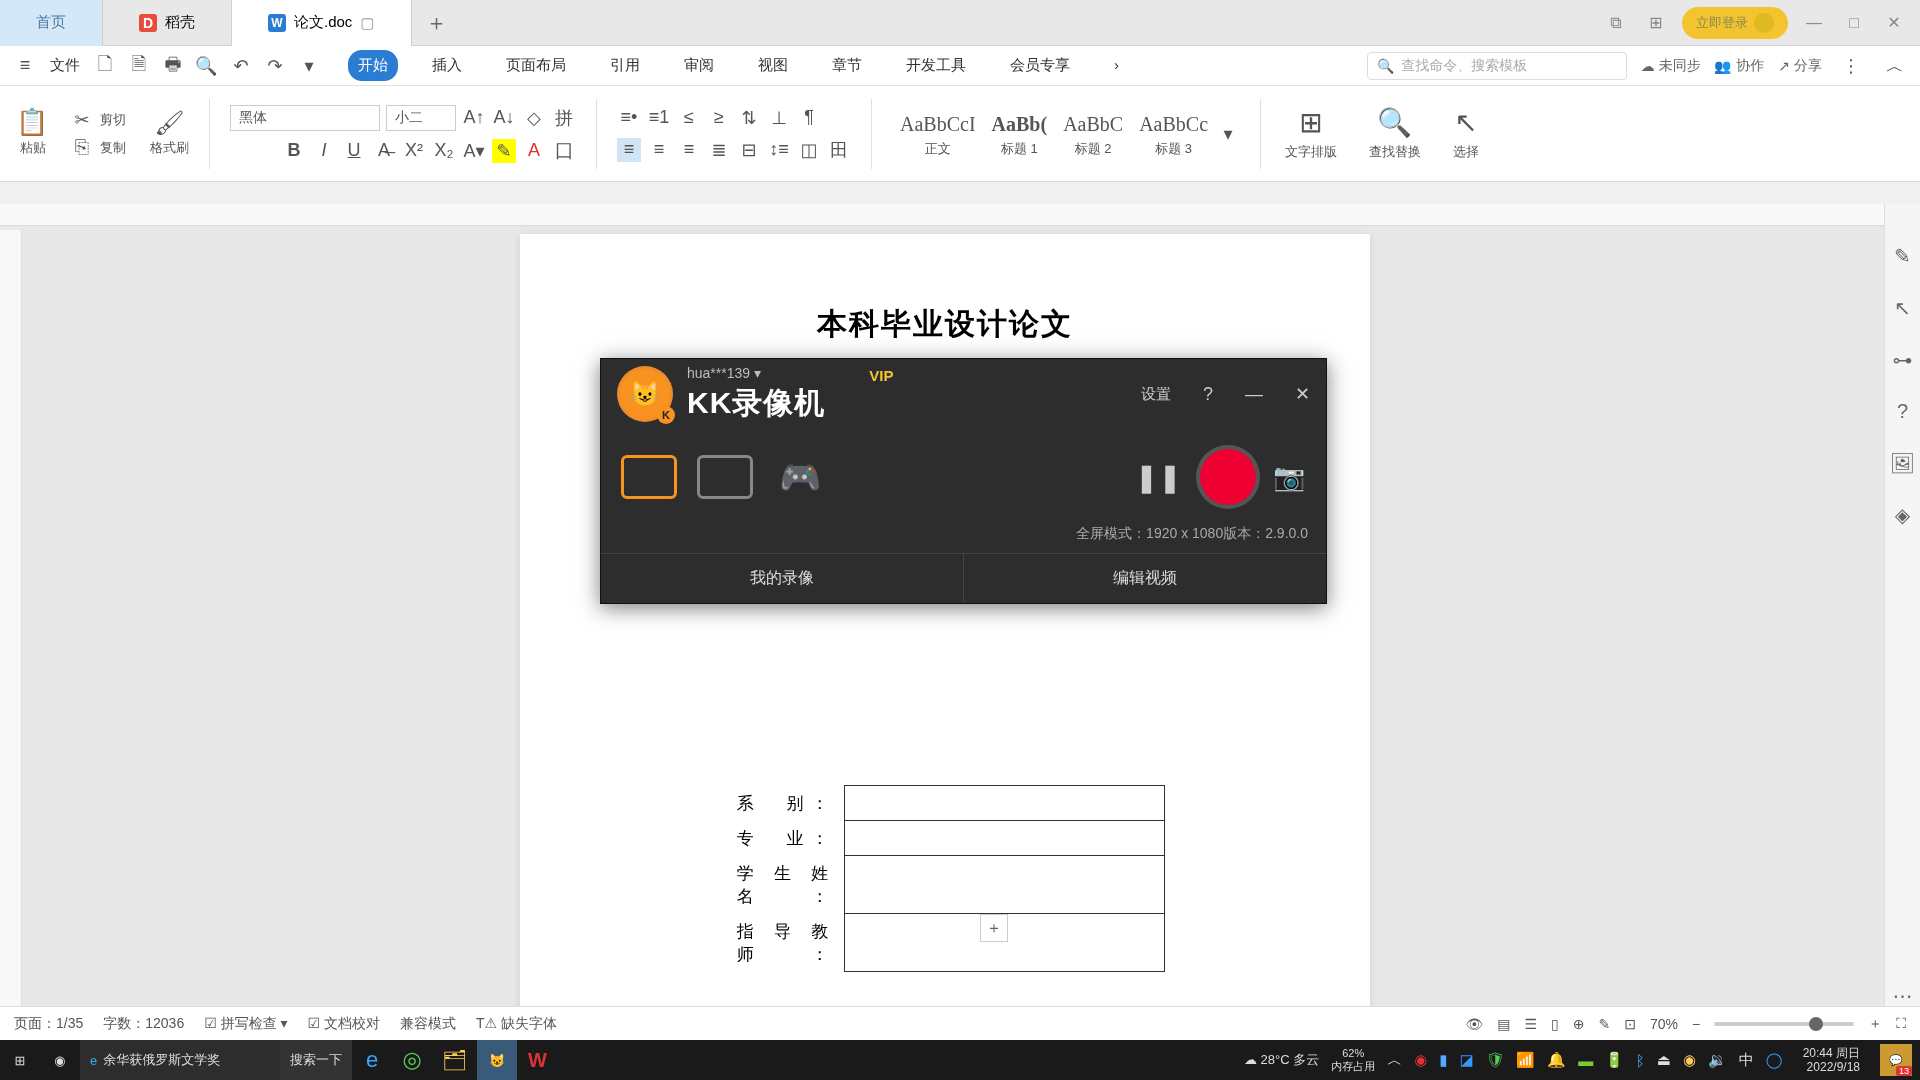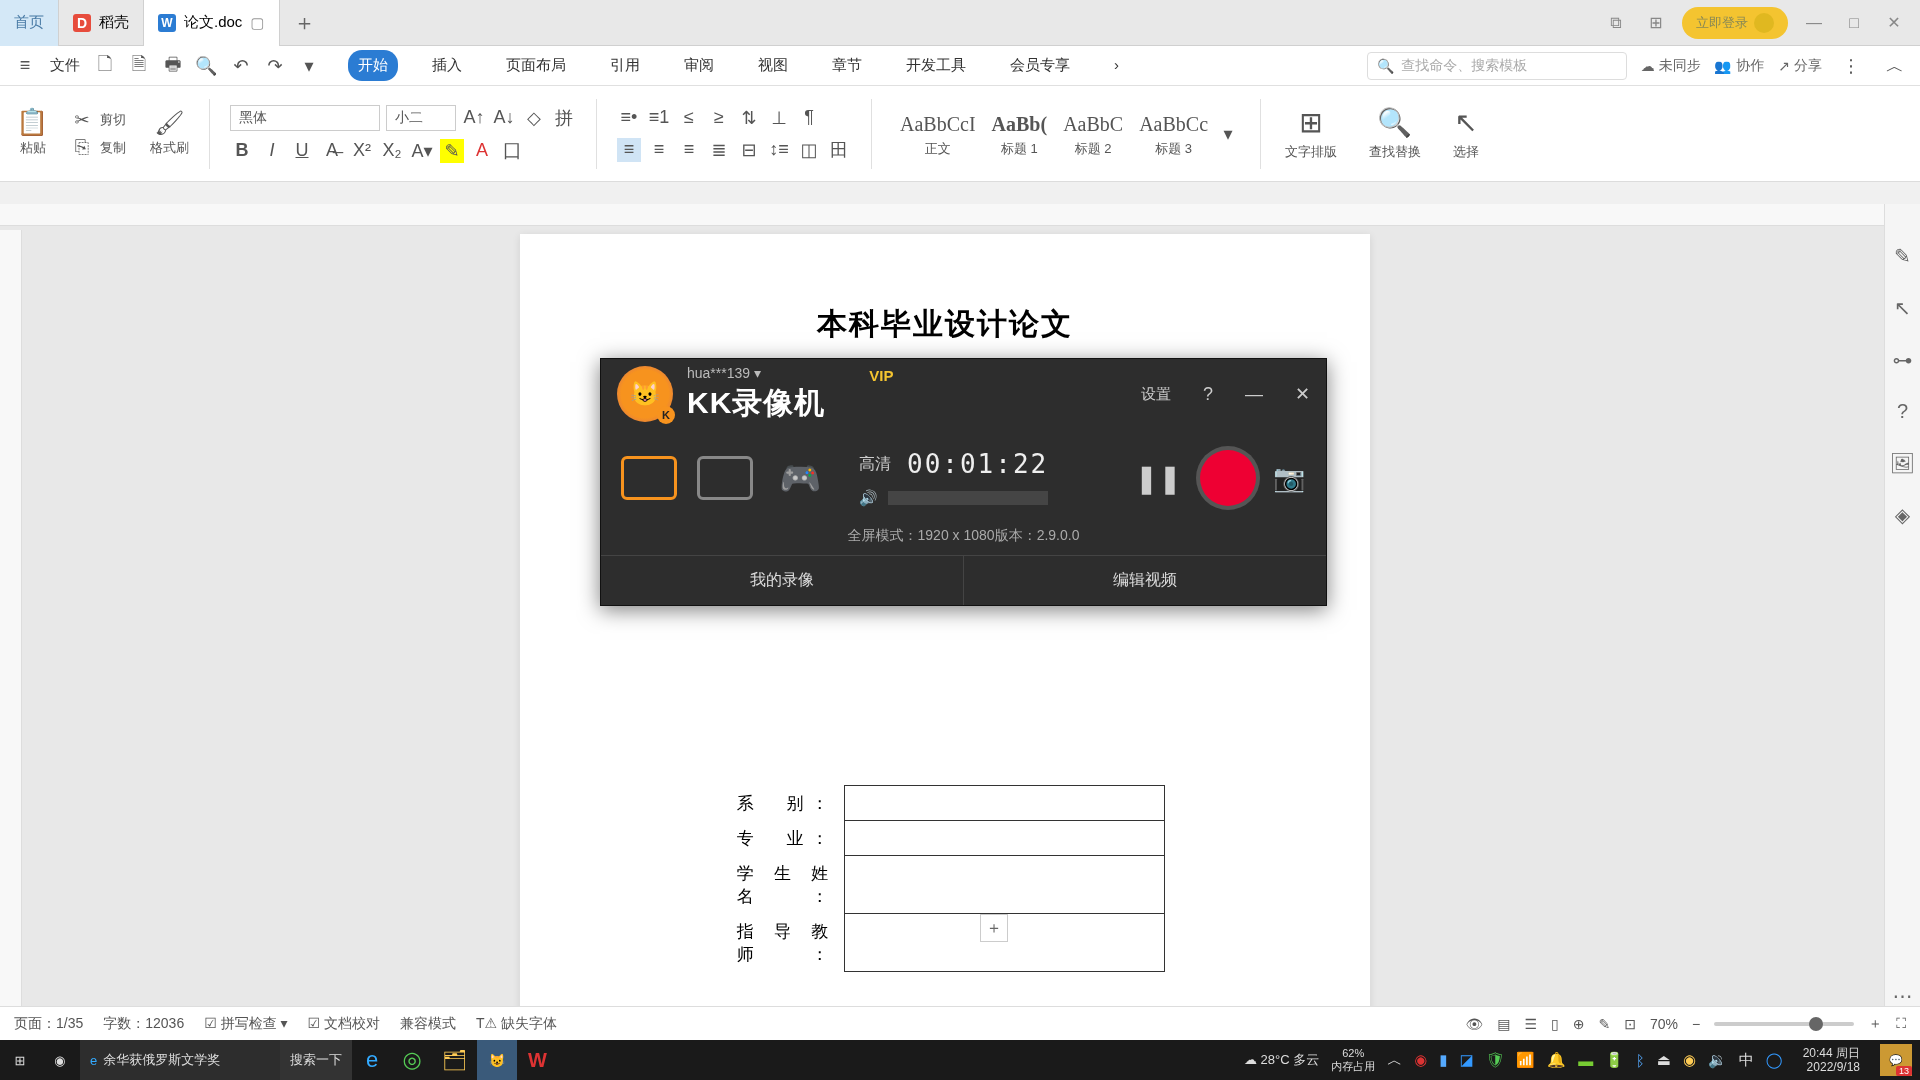--- a/index.html
+++ b/index.html
@@ -1,20 +1,20 @@
 <!DOCTYPE html>
 <html><head>
 <meta charset="utf-8">
 <style>
 * { margin: 0; padding: 0; box-sizing: border-box; font-family: "Microsoft YaHei", sans-serif; }
 body { width: 1920px; height: 1080px; background: #f0f0f0; position: relative; overflow: hidden; }
 
 
 .tab-bar { height: 46px; background: #e8e8e8; display: flex; align-items: center; border-bottom: 1px solid #d0d0d0; }
-.tab { height: 46px; display: flex; align-items: center; padding: 0 14px; gap: 8px; font-size: 15px; border-right: 1px solid #d0d0d0; }
+.tab { height: 46px; display: flex; align-items: center; padding: 0 36px; gap: 8px; font-size: 15px; border-right: 1px solid #d0d0d0; }
 .tab.active { background: #fff; }
 .tab.home { background: #d4e8f7; color: #4a7ba6; }
 .tab-ico { width: 18px; height: 18px; display: inline-flex; align-items: center; justify-content: center; font-size: 14px; }
 .tab-ico.red { background: #e74c3c; color:#fff; border-radius:3px; font-weight:bold; }
 .tab-ico.blue { background: #2b7cd3; color:#fff; border-radius:3px; font-weight:bold; font-size:12px; }
 .tab-add { padding: 0 14px; font-size: 22px; color:#666; }
 .tab-right { margin-left: auto; display:flex; align-items:center; gap:12px; padding-right:12px; }
 .login-btn { background:#f4c430; color:#885; padding:6px 14px; border-radius:16px; font-size:13px; display:flex; align-items:center; gap:6px; }
 .avatar-circ { width:20px; height:20px; border-radius:50%; background:#e0b820; }
 .win-btn { width:28px; height:28px; display:flex; align-items:center; justify-content:center; color:#888; font-size:16px; }
@@ -93,21 +93,21 @@
 .mode-ico.game { border:none; font-size:34px; }
 .kk-info { display:flex; flex-direction:column; gap:10px; margin-left:10px; }
 .kk-timer { font-size:26px; color:#eee; letter-spacing:2px; font-family:monospace; }
 .kk-qual { font-size:16px; color:#ccc; }
 .kk-vol { display:flex; align-items:center; gap:10px; }
 .kk-vol-bar { width:160px; height:14px; background:#454545; }
 .kk-ctrl { margin-left:auto; display:flex; align-items:center; gap:18px; }
 .kk-pause { font-size:28px; color:#ccc; }
 .kk-rec { width:56px; height:56px; border-radius:50%; background:#e03; box-shadow:0 0 0 4px #555; }
 .kk-cam { font-size:26px; color:#ccc; }
-.kk-foot1 { display:flex; justify-content:center; padding:10px 18px; font-size:14px; color:#aaa; }
+.kk-foot1 { display:flex; justify-content:flex-end; padding:10px 18px; font-size:14px; color:#aaa; }
 .kk-foot2 { display:flex; border-top:1px solid #444; }
 .kk-foot2 div { flex:1; text-align:center; padding:14px 0; border-right:1px solid #444; color:#ddd; font-size:16px; }
 .kk-foot2 div:last-child { border-right:none; }
 </style>
 </head>
 <body>
 
 <div class="tab-bar">
   <div class="tab home">
       <span>首页</span>
@@ -183,21 +183,21 @@
     <div class="rrow">
         <span class="rico">⎘</span>
         <span>复制</span>
       </div>
   </div>
   <div class="rgroup">
     <div class="rico" style="font-size:24px">🖌</div>
     <div>格式刷</div>
   </div>
   <div class="rsep"></div>
-  <div class="rgroup" style="align-items:flex-start;gap:8px">
+  <div class="rgroup" style="align-items:flex-end;gap:8px">
     <div class="rrow">
       <div class="font-sel">黑体</div>
       <div class="size-sel">小二</div>
       <span class="rico">A↑</span>
       <span class="rico">A↓</span>
       <span class="rico">◇</span>
       <span class="rico">拼</span>
     </div>
     <div class="rrow">
       <span class="rico" style="font-weight:bold">B</span>
@@ -346,30 +346,20 @@
       <span style="font-size:15px">设置</span>
       <span>?</span>
       <span>—</span>
       <span>✕</span>
     </div>
   </div>
   <div class="kk-body">
     <div class="mode-ico on"></div>
     <div class="mode-ico"></div>
     <div class="mode-ico game">🎮</div>
-    <div class="kk-info">
-      <div style="display:flex;align-items:center;gap:16px">
-        <span class="kk-qual">高清</span>
-        <span class="kk-timer">00:01:22</span>
-      </div>
-      <div class="kk-vol">
-          <span>🔊</span>
-          <div class="kk-vol-bar"></div>
-        </div>
-    </div>
     <div class="kk-ctrl">
       <span class="kk-pause">❚❚</span>
       <div class="kk-rec"></div>
       <span class="kk-cam">📷</span>
     </div>
   </div>
   <div class="kk-foot1">
     <span>全屏模式：1920 x 1080</span>
     <span>版本：2.9.0.0</span>
   </div>

